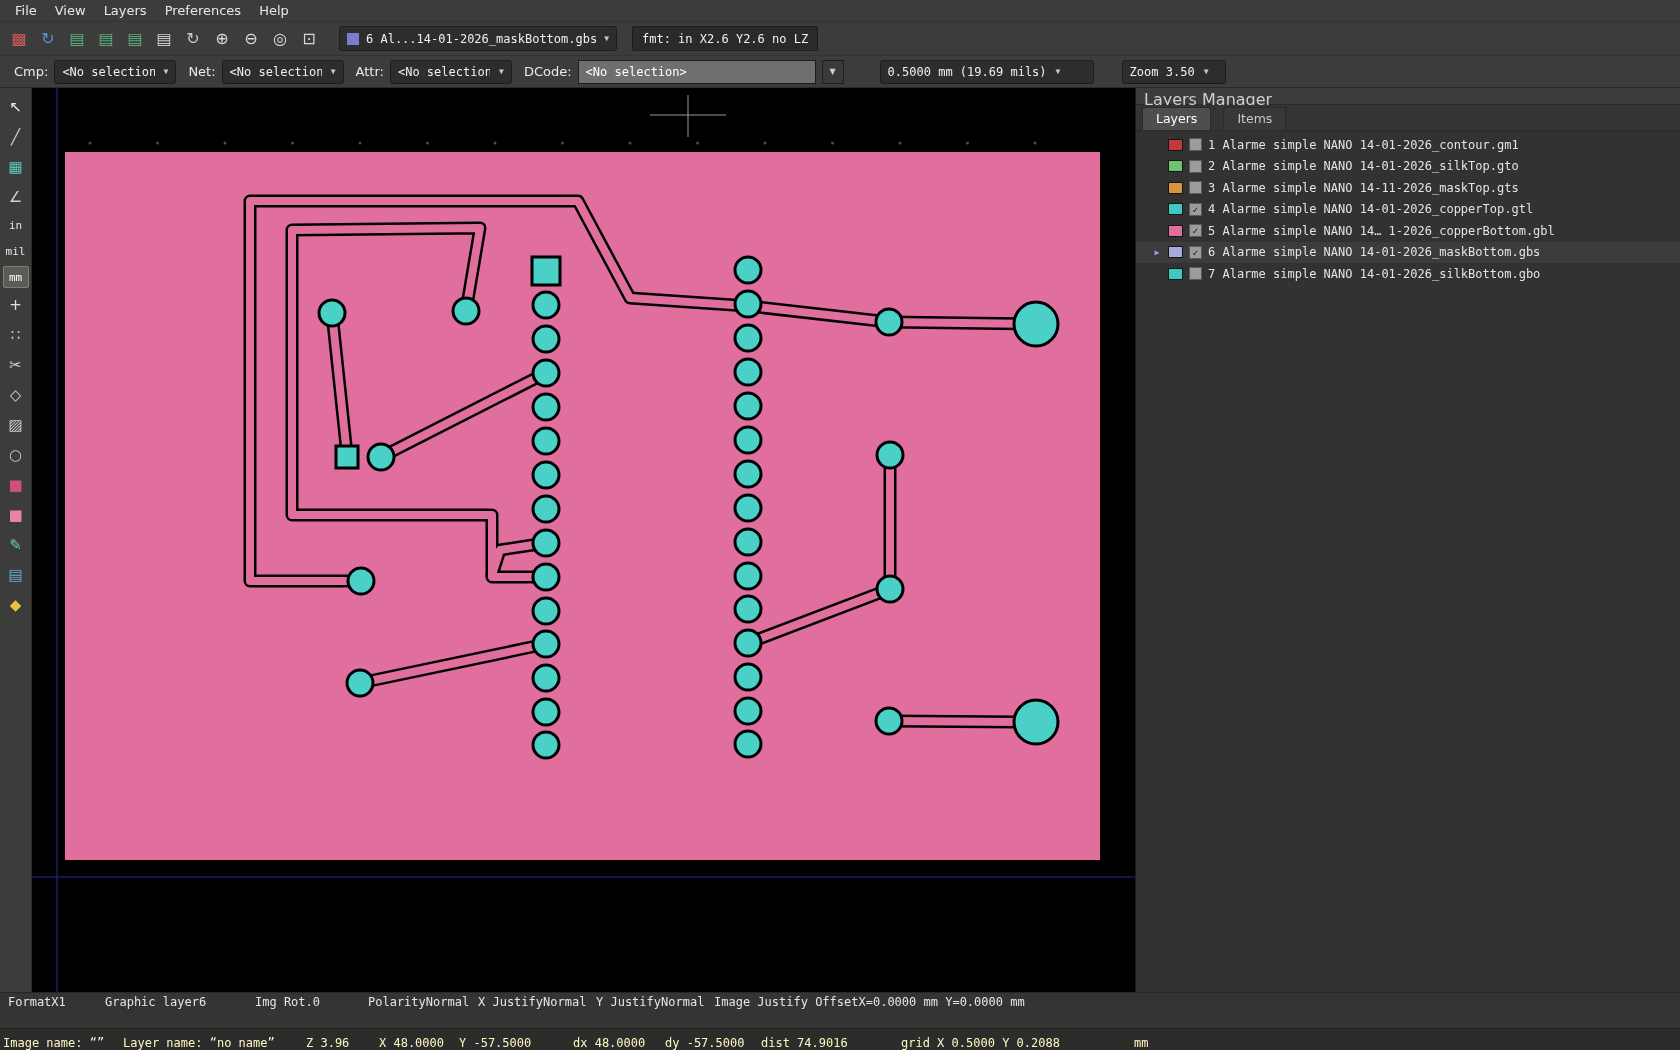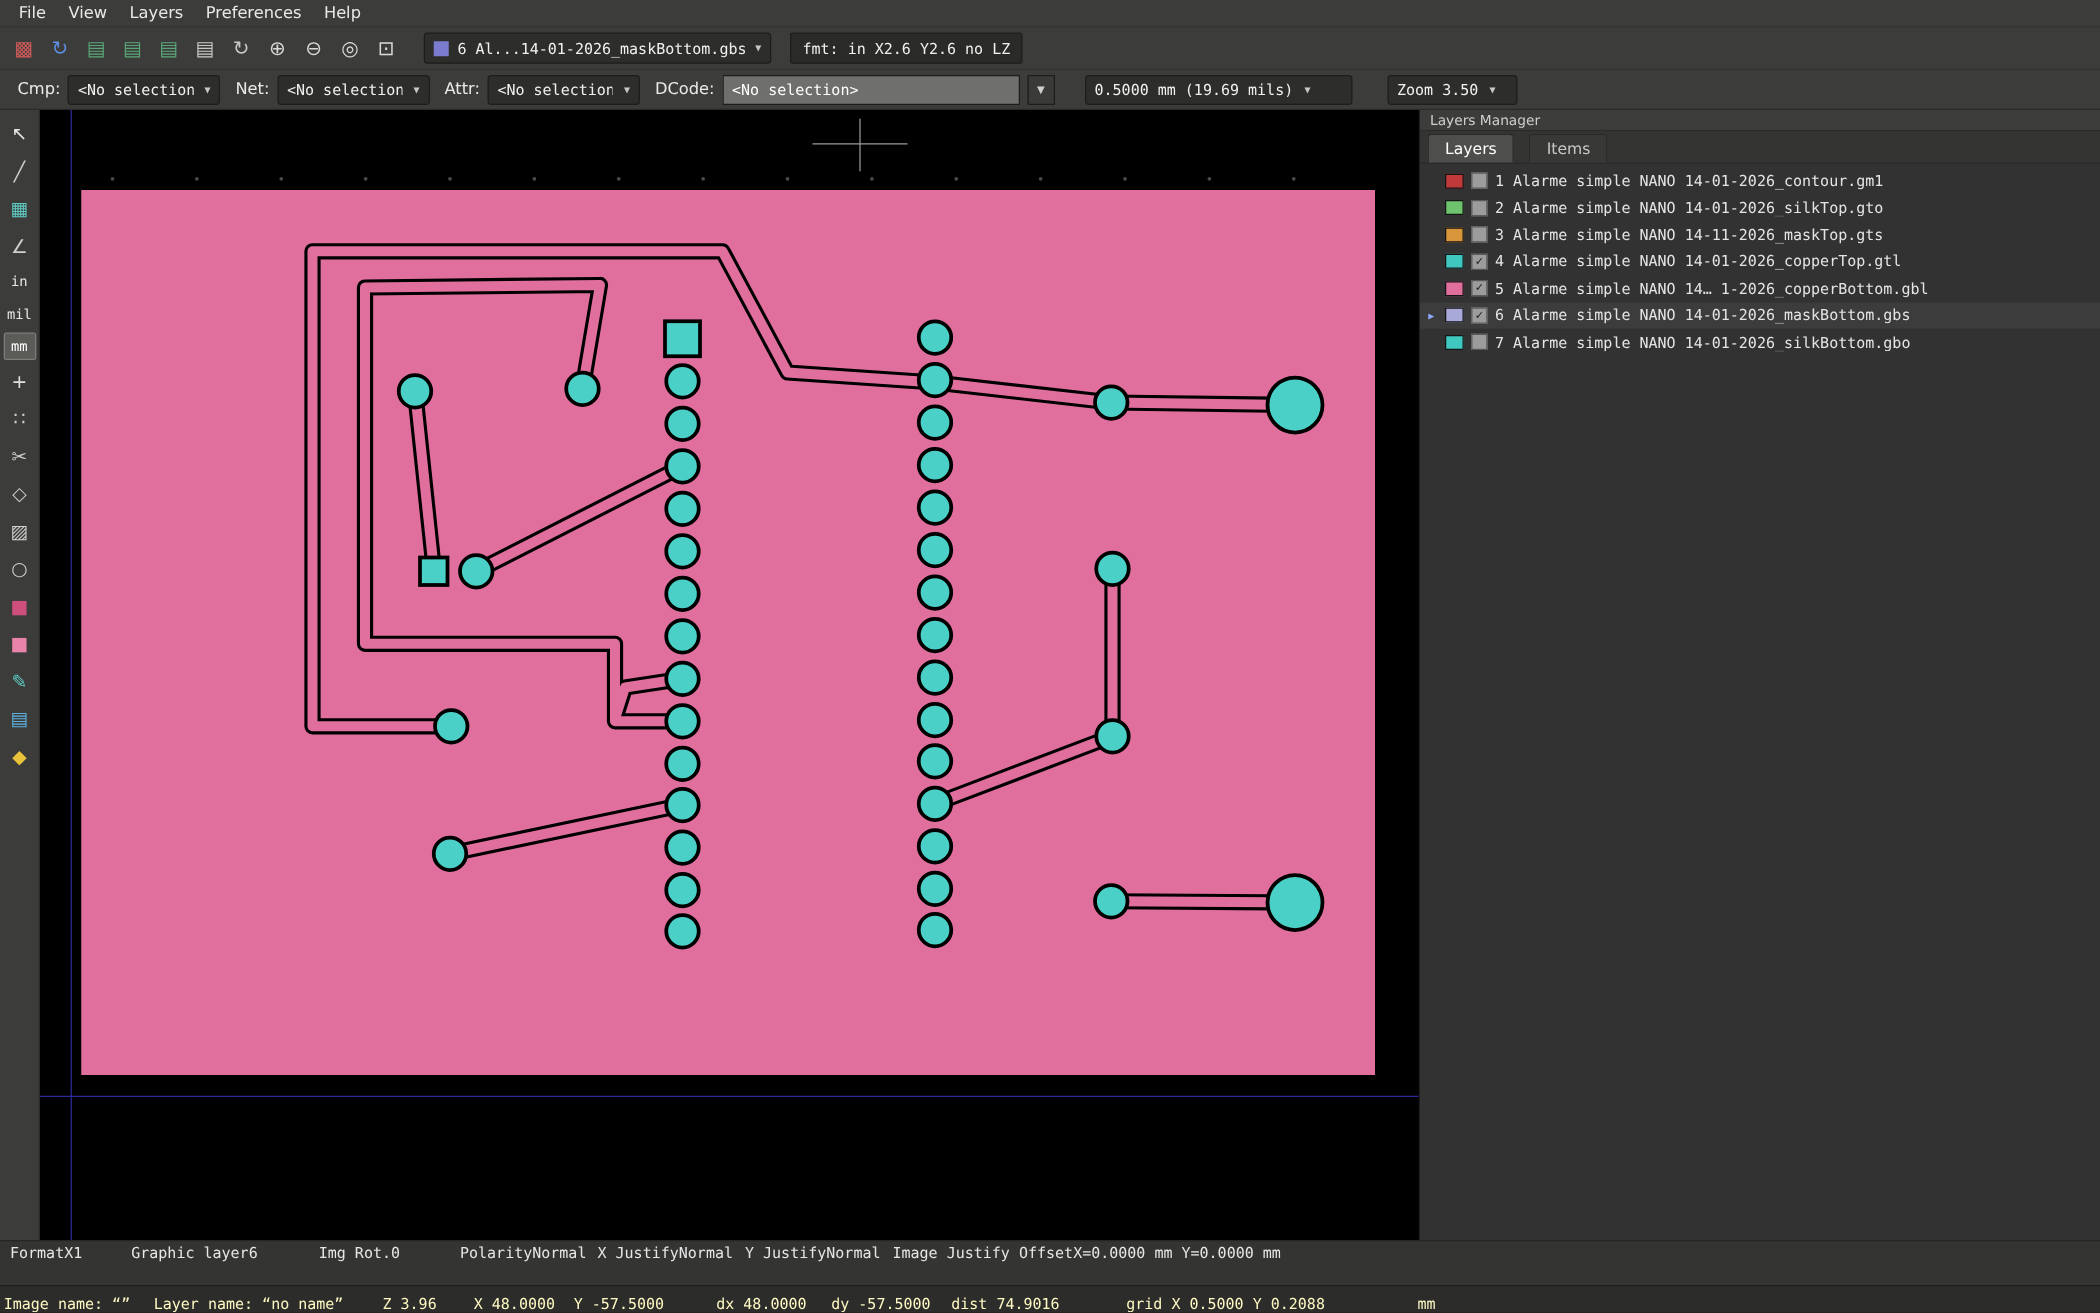--- a/index.html
+++ b/index.html
@@ -20,43 +20,43 @@
   .fmt{margin-left:12px;height:25px;display:flex;align-items:center;background:#2a2a28;border:1px solid #1d1d1b;border-radius:2px;padding:0 9px;font:12px "DejaVu Sans Mono",monospace;color:#f0f0f0}
 
   
   .toolbar2{height:32px;display:flex;align-items:center;gap:6px;padding:0 8px;background:#3c3c3a;border-bottom:1px solid #2a2a28;font-size:13px}
   .tblabel{color:#eaeaea;margin-left:6px}
   .combo{display:flex;align-items:center;height:24px;background:#2d2d2b;border:1px solid #1d1d1b;border-radius:3px;padding:0 7px;font:12px "DejaVu Sans Mono",monospace;color:#f0f0f0;cursor:default}
   .combo .car{font-size:8px;color:#c8c8c8;margin-left:9px}
   .combo.small{width:122px}
   .entry{width:238px;height:24px;display:flex;align-items:center;background:#6f6f6d;border:1px solid #1d1d1b;padding:0 7px;font:12px "DejaVu Sans Mono",monospace;color:#ffffff}
   .arrow-btn{width:22px;height:24px;display:flex;align-items:center;justify-content:center;background:#3a3a38;border:1px solid #1d1d1b;font-size:8px;color:#d0d0d0;cursor:default}
-  .combo.aperture{width:214px;margin-left:18px}
+  .combo.aperture{width:214px;margin-left:30px}
   .combo.zoomc{width:104px;margin-left:22px}
   .combo .val{white-space:nowrap;overflow:hidden}
   .combo .car,.file-combo .car{flex:0 0 auto}
 
   
   .main{flex:1;display:flex;min-height:0}
   .lefttools{width:32px;background:#3c3c3a;display:flex;flex-direction:column;align-items:center;padding-top:4px;border-right:1px solid #2a2a28}
   .tool{width:26px;height:26px;margin:2px 0;display:flex;align-items:center;justify-content:center;font-size:15px;border-radius:3px;cursor:default}
   .unit-btn{width:26px;height:22px;margin:2px 0;display:flex;align-items:center;justify-content:center;font:11px "DejaVu Sans Mono",monospace;color:#e6e6e6;border-radius:2px;cursor:default}
   .unit-btn.active{background:#5b5b57;border:1px solid #7d7d79;color:#ffffff}
 
   .canvas-wrap{width:1103px;background:#000;position:relative;overflow:hidden}
   .canvas-wrap svg{display:block}
 
   
   .rightpanel{width:545px;background:#323232;display:flex;flex-direction:column;border-left:1px solid #1c1c1c}
-  .lm-title{height:17px;font-size:11px;color:#cfcfcf;padding:2px 8px;background:#3c3c3a;border-bottom:1px solid #2a2a28}
+  .lm-title{height:17px;font-size:16px;color:#cfcfcf;padding:2px 8px;background:#3c3c3a;border-bottom:1px solid #2a2a28}
   .lm-tabs{height:26px;display:flex;align-items:flex-end;background:#343432;border-bottom:1px solid #2a2a28;padding-left:6px;gap:12px}
   .lm-tab{padding:3px 13px 4px;font-size:12.5px;border:1px solid #2a2a28;border-bottom:none;border-radius:3px 3px 0 0;background:#383836;color:#c8c8c8;cursor:default}
   .lm-tab.active{background:#4e4e4c;color:#ffffff}
   .lm-list{flex:1;padding-top:3px}
-  .layer-row{display:flex;align-items:center;height:21.5px;padding:0 4px;gap:6px;font:12px "DejaVu Sans Mono",monospace;color:#e4e4e4;cursor:default}
+  .layer-row{display:flex;align-items:center;height:21.5px;padding:0 16px;gap:6px;font:12px "DejaVu Sans Mono",monospace;color:#e4e4e4;cursor:default}
   .layer-row.selected{background:rgba(255,255,255,0.05)}
   .sel-col{width:10px;font-size:8px;color:#8fa6ff;text-align:center;flex:0 0 auto}
   .lswatch{width:15px;height:12px;border:1px solid #151515;flex:0 0 auto}
   .lcheck{width:13px;height:13px;background:#9c9c9c;border:1px solid #5a5a5a;font-size:10px;line-height:11px;text-align:center;color:#1a1a1a;flex:0 0 auto}
   .lname{white-space:nowrap;overflow:hidden}
 
   
   .statusbar{height:36px;display:flex;background:#343432;border-top:1px solid #262624;padding:2px 8px 0;font:12px "DejaVu Sans Mono",monospace;color:#e6e6e6}
   .status-field{display:flex;line-height:15px}
   .status-field:nth-child(1){width:97px}

